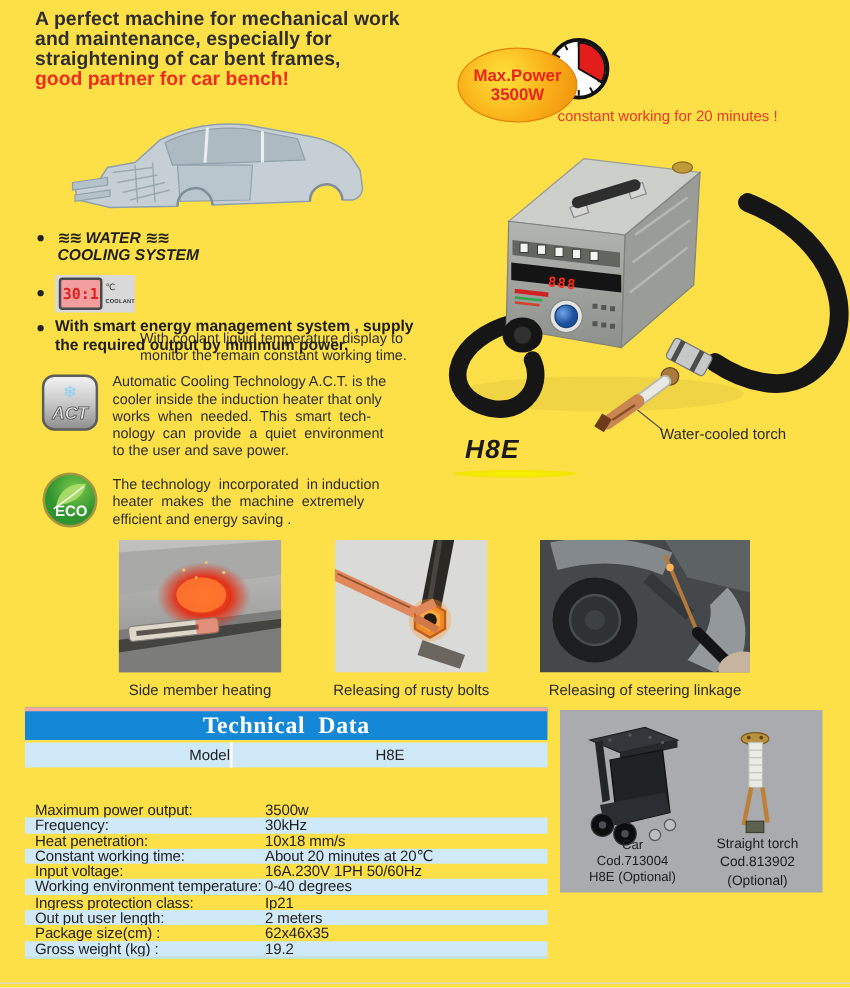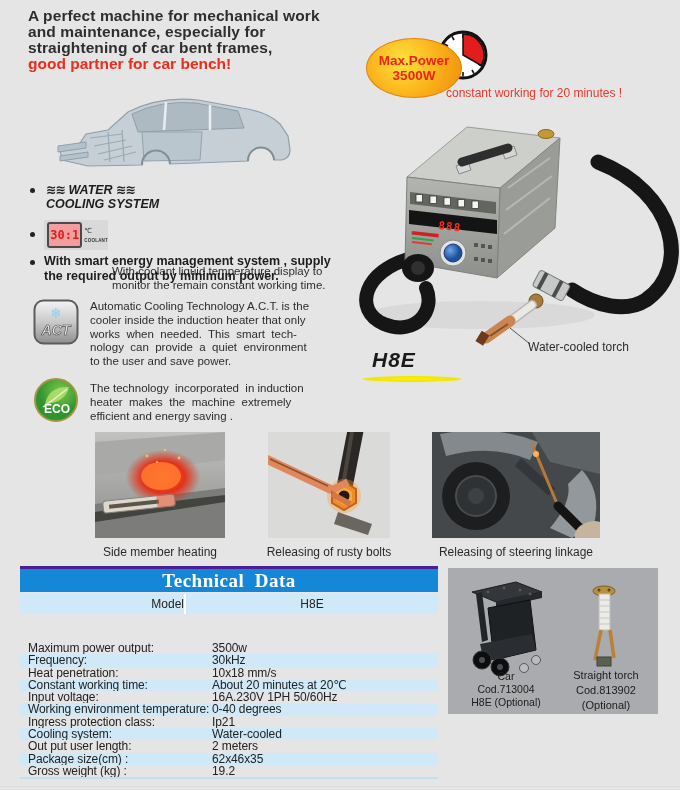--- a/index.html
+++ b/index.html
@@ -1,16 +1,16 @@
 <!DOCTYPE html>
 <html><head>
 <meta charset="utf-8">
 <style>
   html,body{margin:0;padding:0;background:#fff;}
-  #page{position:relative;width:680px;height:790px;background:#e5e5e5;overflow:hidden;
+  #page{position:relative;width:680px;height:790px;background:#fde047;overflow:hidden;
         font-family:"Liberation Sans","DejaVu Sans",sans-serif;color:#2b2b2b;}
   .abs{position:absolute;}
   .pre{white-space:pre-wrap;}
   
   .head-title{left:28px;top:8px;width:345px;font-size:15.5px;font-weight:bold;line-height:16px;color:#2e2e2e;letter-spacing:.1px;}
   .head-red{left:28px;top:56px;width:345px;font-size:15.5px;font-weight:bold;line-height:16px;color:#ee2c1c;}
   
   .clock{left:436px;top:28px;z-index:1;}
   .badge{left:366px;top:38px;width:94px;height:58px;border-radius:50%;z-index:2;
          background:radial-gradient(circle at 38% 38%, #ffe23c 0%, #f9ae18 55%, #ef8d0c 100%);
@@ -32,21 +32,21 @@
   .feature-text{font-size:11.5px;line-height:13.5px;color:#2d2d2d;margin-top:44px;}
   .smart-text{left:44px;top:254px;font-size:12.5px;font-weight:bold;line-height:14.5px;color:#1d1d1d;}
   .para{font-size:11.5px;line-height:13.8px;color:#2d2d2d;}
   
   .h8e{left:372px;top:348px;font-size:21px;font-weight:bold;font-style:italic;color:#1a1a1a;letter-spacing:1px;z-index:3;}
   .swoosh{left:362px;top:376px;width:100px;height:6px;background:radial-gradient(ellipse at center,#f9f300 0%,#f2e500 60%,rgba(242,229,0,0) 100%);border-radius:50%;z-index:3;}
   .torch-label{left:528px;top:340px;font-size:12px;color:#2d2d2d;z-index:3;}
   
   .caption{font-size:12px;color:#2b2b2b;text-align:center;}
   
-  .tbar{height:23px;background:#1488d6;border-top:3px solid #4c1d95;display:flex;align-items:center;justify-content:center;}
+  .tbar{height:23px;background:#1488d6;border-top:3px solid #fca5a5;display:flex;align-items:center;justify-content:center;}
   .tbar span{font-family:"Liberation Serif","DejaVu Serif",serif;font-weight:bold;font-size:19px;color:#ffffff;letter-spacing:.5px;}
   .tech{left:20px;top:566px;width:418px;}
   .model-row{margin-top:2px;height:20px;background:#cfe9f8;display:flex;}
   .model-left{width:164px;text-align:right;line-height:20px;font-size:12px;color:#222;}
   .model-gap{width:2px;background:#ffffff;}
   .model-right{flex:1;text-align:center;line-height:20px;font-size:12px;color:#222;}
   .rows{border-bottom:2px solid #bfe0f2;margin-top:28px;}
   .trow{height:12.3px;display:flex;font-size:12px;line-height:12.4px;letter-spacing:-.1px;color:#222;}
   .trow:nth-child(even){background:#cfe9f8;}
   .trow .lbl{width:184px;padding-left:8px;overflow:hidden;white-space:nowrap;}
@@ -331,24 +331,20 @@
           <span class="lbl">Input voltage:</span>
           <span class="val">16A.230V 1PH  50/60Hz</span>
         </div>
     <div class="trow">
           <span class="lbl">Working environment temperature:</span>
           <span class="val">0-40 degrees</span>
         </div>
     <div class="trow">
           <span class="lbl">Ingress protection class:</span>
           <span class="val">Ip21</span>
-        </div>
-    <div class="trow">
-          <span class="lbl">Cooling system:</span>
-          <span class="val">Water-cooled</span>
         </div>
     <div class="trow">
           <span class="lbl">Out put user length:</span>
           <span class="val">2 meters</span>
         </div>
     <div class="trow">
           <span class="lbl">Package  size(cm) :</span>
           <span class="val">62x46x35</span>
         </div>
     <div class="trow">

